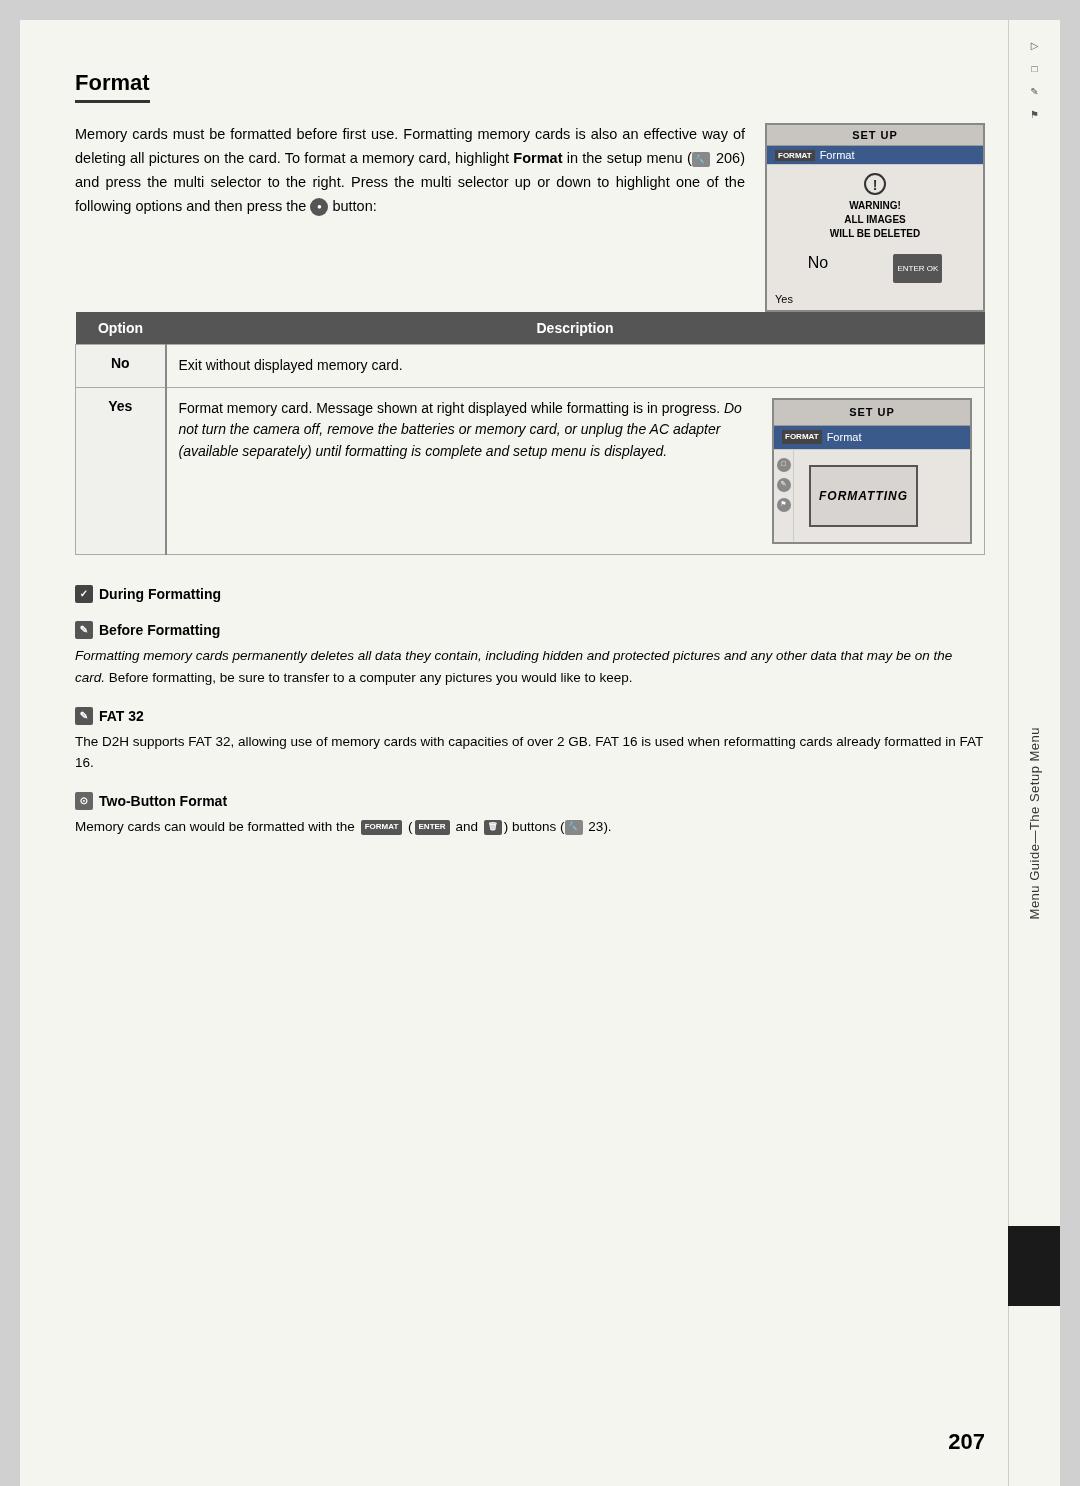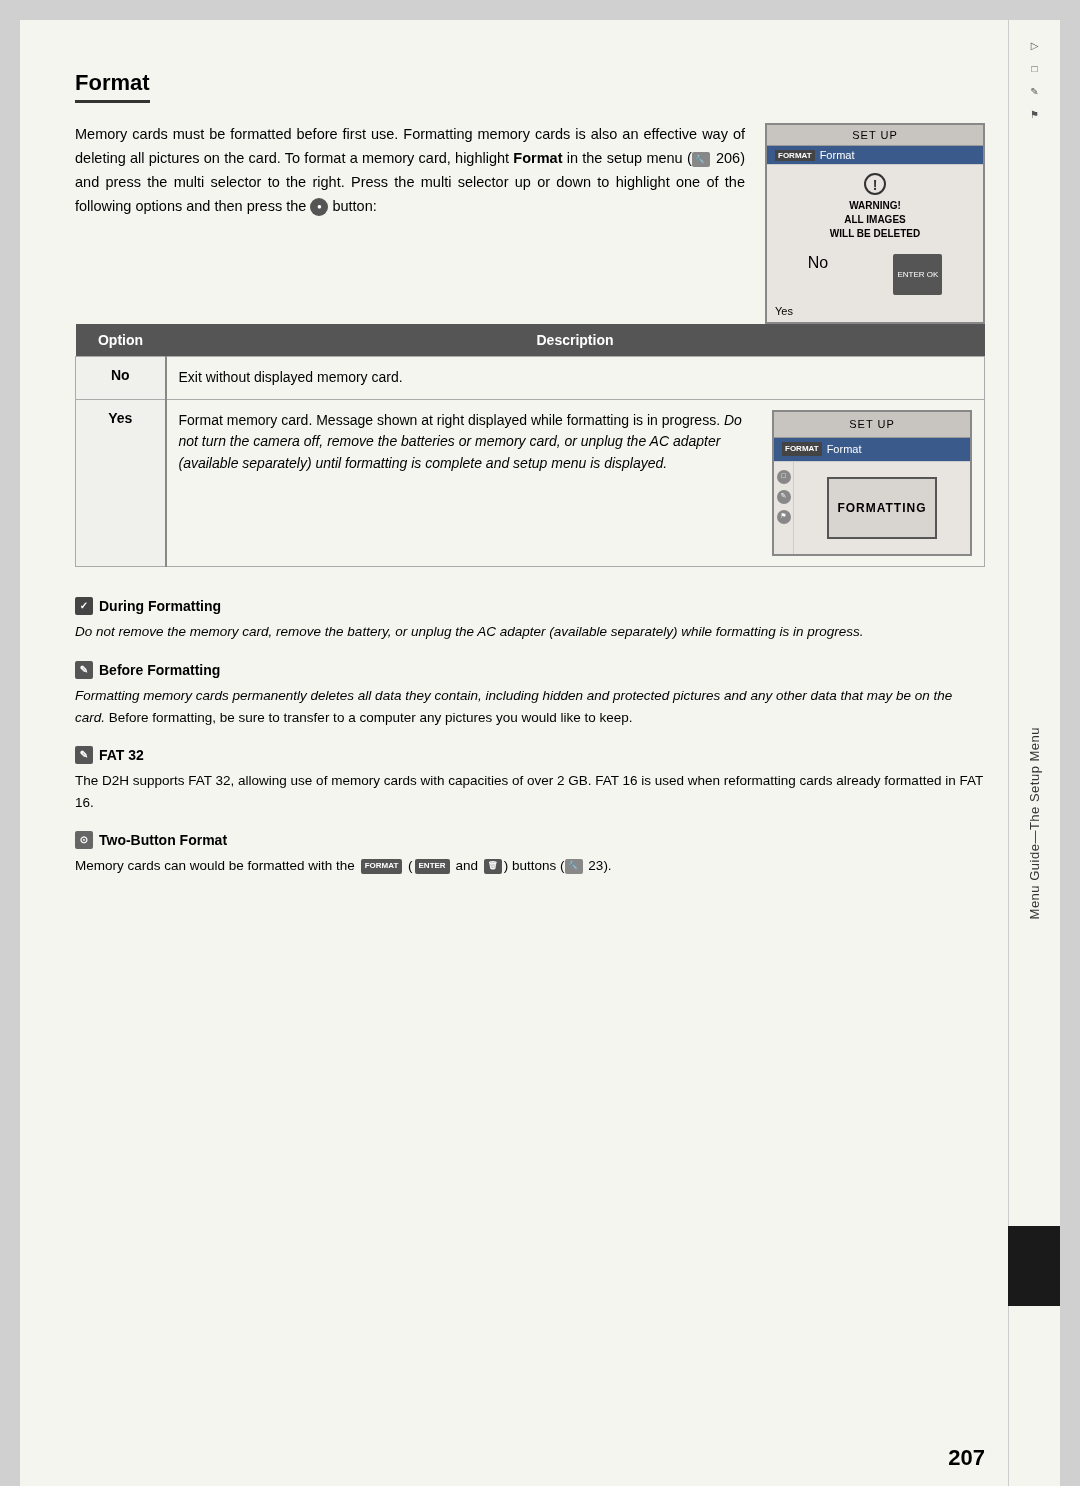--- a/index.html
+++ b/index.html
@@ -147,21 +147,21 @@
       border: 2px solid #888;
       background: #e8e4e0;
       font-family: Arial, Helvetica, sans-serif;
     }
 
     .cam-header {
       background: #c8c4c0;
       text-align: center;
       padding: 4px 0;
       font-size: 11px;
-      font-weight: normal;
+      font-weight: bold;
       letter-spacing: 1px;
       border-bottom: 1px solid #999;
     }
 
     .cam-body {
       padding: 0;
     }
 
     .cam-row {
       display: flex;
@@ -215,21 +215,21 @@
       display: flex;
       justify-content: space-around;
       padding: 5px 8px;
     }
 
     .enter-ok {
       display: inline-block;
       background: #555;
       color: #fff;
       font-size: 8px;
-      padding: 16px 4px;
+      padding: 10px 4px;
       border-radius: 2px;
       vertical-align: middle;
       text-align: center;
     }
 
     
     .options-table {
       width: 100%;
       border-collapse: collapse;
       margin-bottom: 30px;
@@ -339,21 +339,21 @@
       line-height: 1.6;
     }
 
     .note-body.italic {
       font-style: italic;
     }
 
     
     .page-number {
       position: absolute;
-      bottom: 35px;
+      bottom: 51px;
       right: 75px;
       font-size: 22px;
       font-weight: bold;
       font-family: Arial, Helvetica, sans-serif;
     }
 
     .two-button-inline {
       display: inline-block;
       background: #555;
       color: #fff;
@@ -450,42 +450,39 @@
                   <div class="cam-row" style="background:#3a5a8c; color:#fff;">
                     <span class="cam-format-label">FORMAT</span>
                     <span>Format</span>
                   </div>
                   <div style="display:flex; min-height: 80px;">
                     <div style="width:20px; display:flex; flex-direction:column; align-items:center; padding:5px 0; border-right:1px solid #ccc;">
                       <div class="cam-side-icon">□</div>
                       <div class="cam-side-icon">✎</div>
                       <div class="cam-side-icon">⚑</div>
                     </div>
-                    <div style="flex:1; display:flex; align-items:center; justify-content:center;">
+                    <div style="flex:1; display:flex; align-items:center; justify-content:flex-start;font-style:italic;">
                       <div class="cam-formatting">FORMATTING</div>
                     </div>
                   </div>
                 </div>
               </div>
             </div>
           </td>
         </tr>
       </tbody>
     </table>
 
     
     <div class="notes-section">
 
       <div class="note-block">
         <div class="note-title">
           <span class="note-icon check">✓</span>
           <span>During Formatting</span>
-        </div>
-        <div class="note-body italic">
-          <em>Do not remove the memory card, remove the battery, or unplug the AC adapter (available separately) while formatting is in progress.</em>
         </div>
       </div>
 
       <div class="note-block">
         <div class="note-title">
           <span class="note-icon">✎</span>
           <span>Before Formatting</span>
         </div>
         <div class="note-body">
           <em>Formatting memory cards permanently deletes all data they contain, including hidden and protected pictures and any other data that may be on the card.</em><span class="normal"> Before formatting, be sure to transfer to a computer any pictures you would like to keep.</span>

